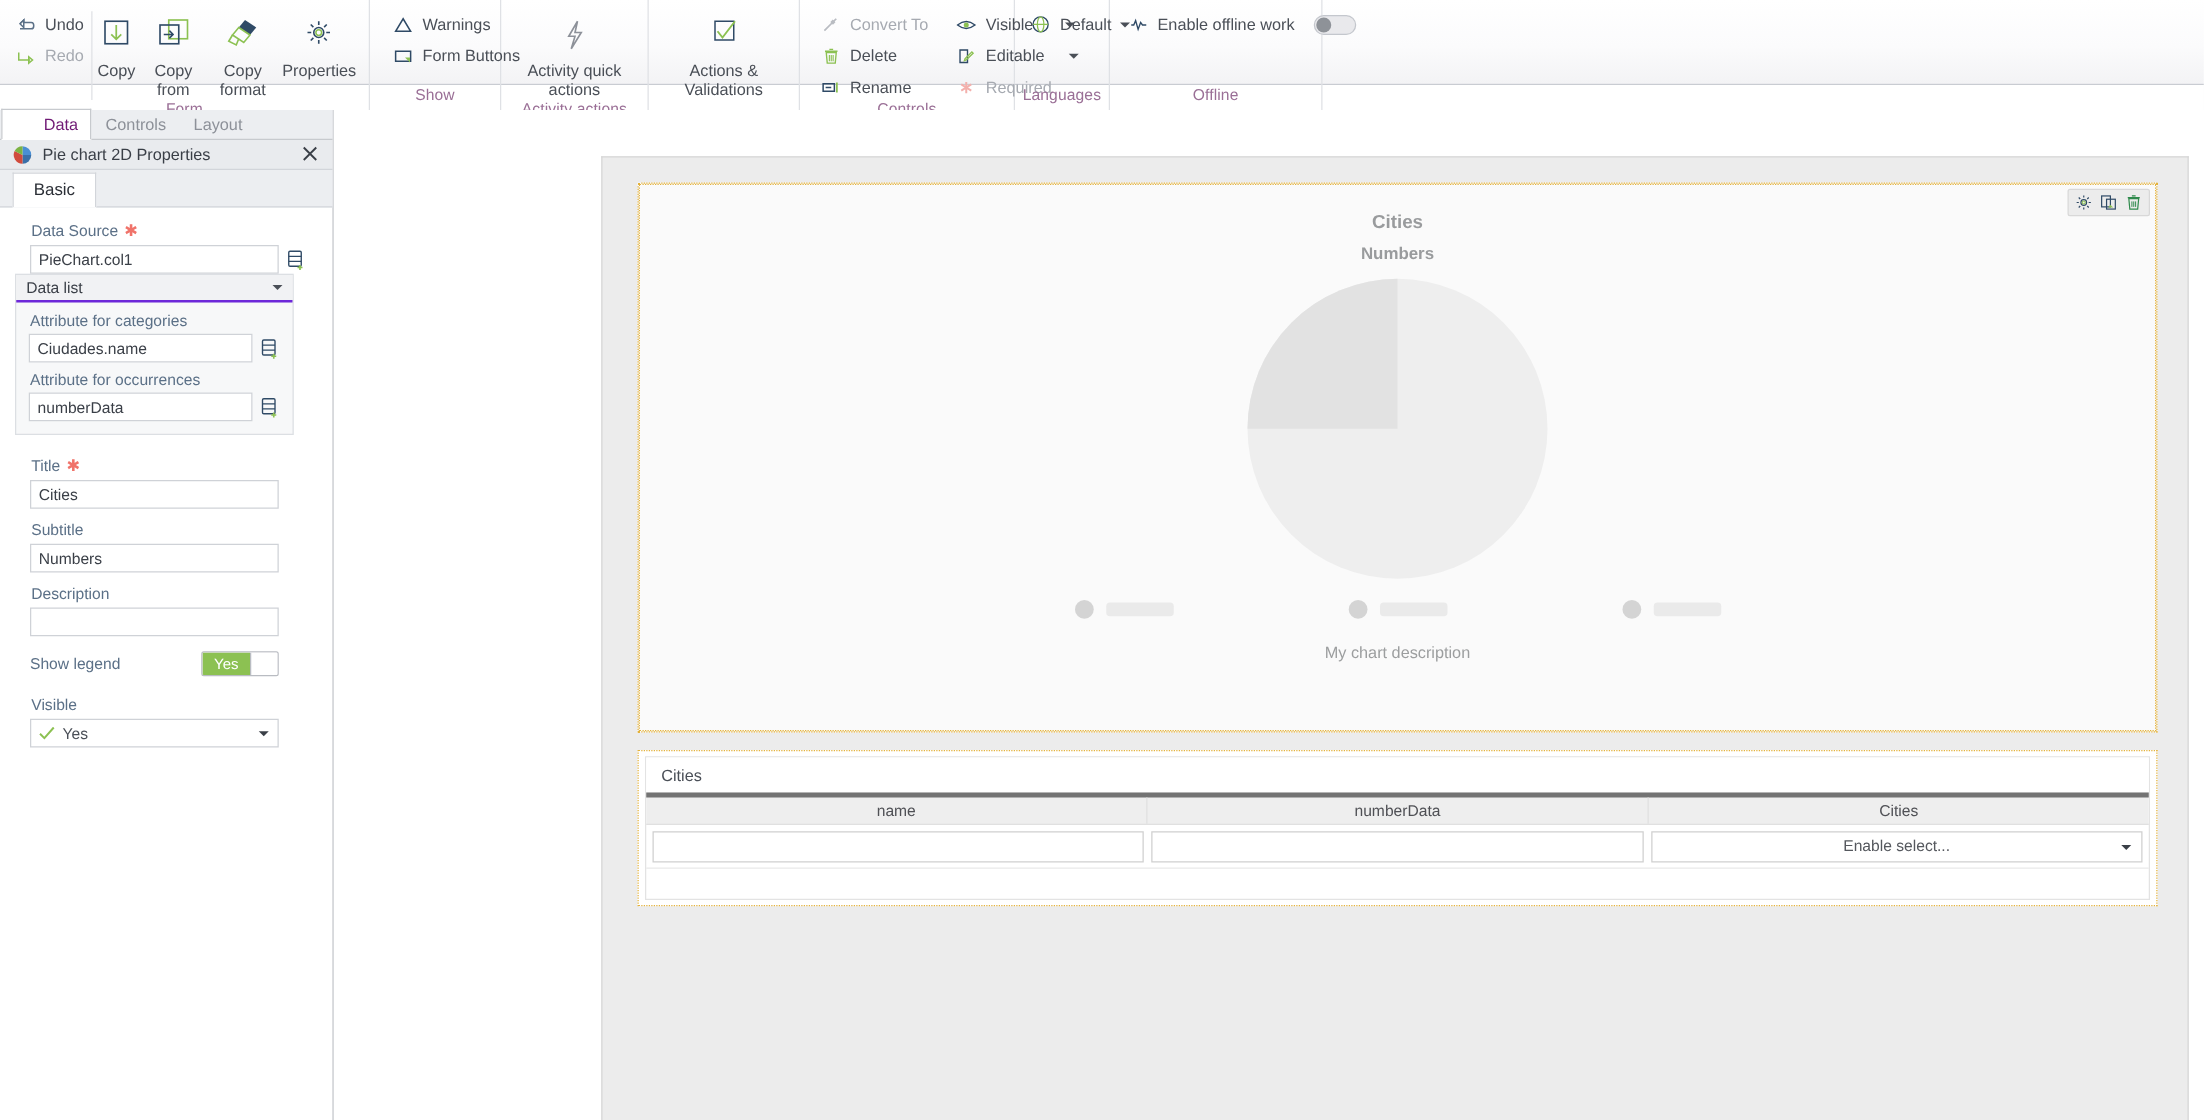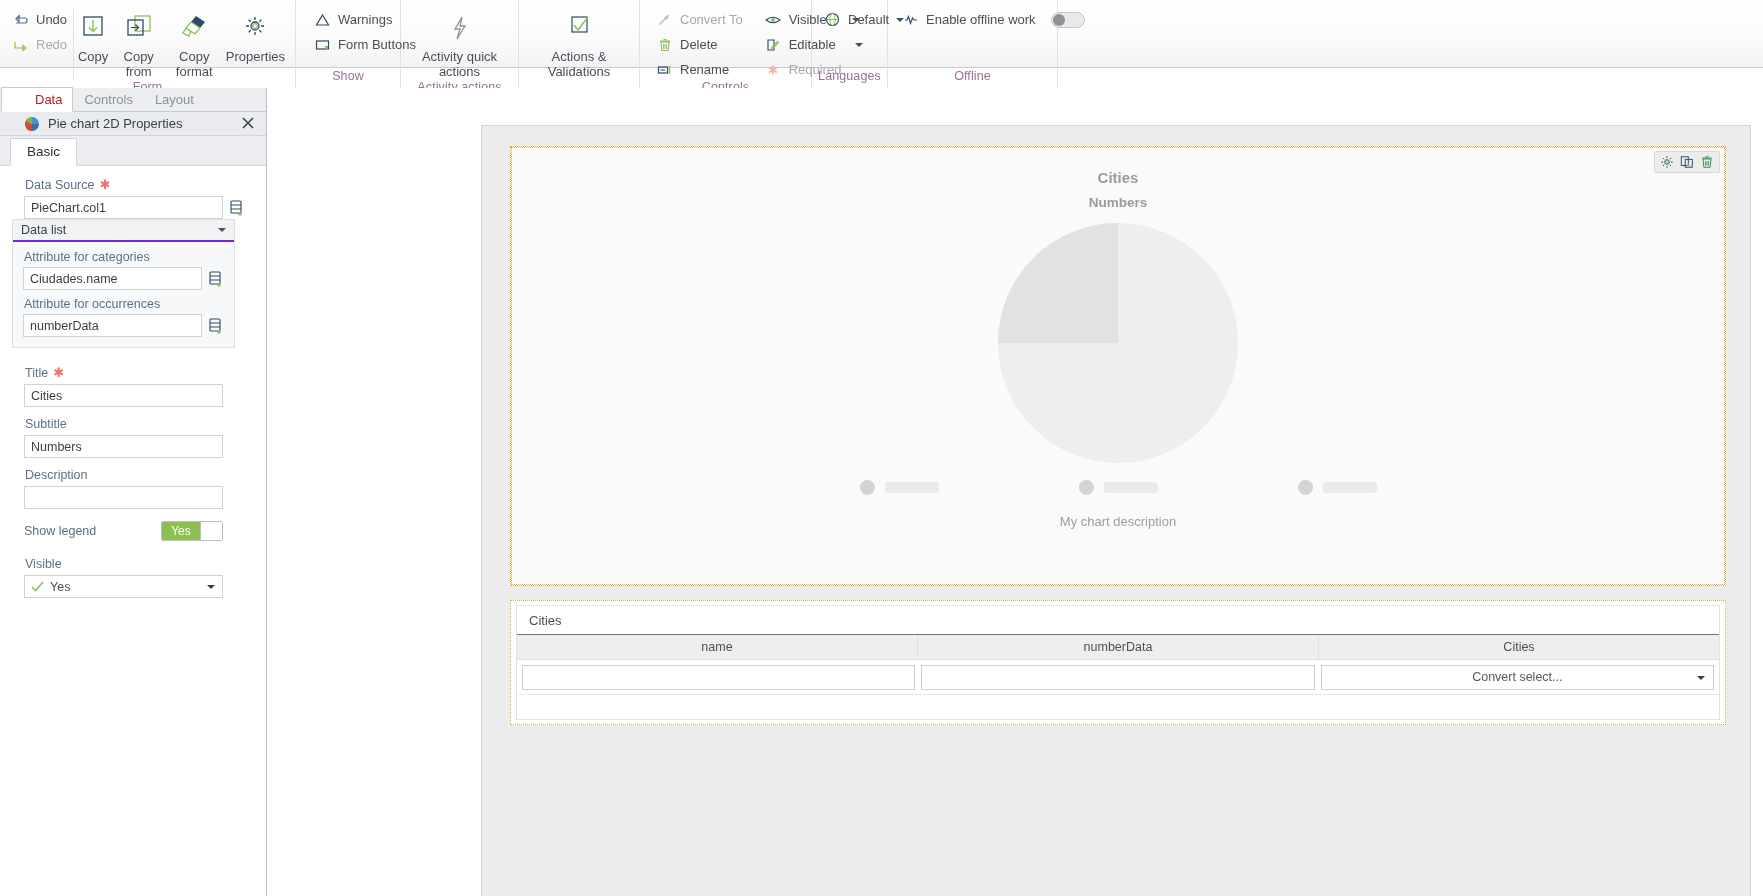--- a/index.html
+++ b/index.html
@@ -112,31 +112,31 @@
     font-size: 13px;
     padding: 3px 10px 3px 10px;
     color: #8d9199;
     border: 1px solid transparent;
     border-bottom: none;
     line-height: 17px;
     cursor: default;
   }
   .tabstrip .tab.active {
     background: #ffffff;
-    color: #b91c1c;
+    color: #701a75;
     border-color: #c7cace;
     border-bottom: 1px solid #ffffff;
     margin-bottom: -1px;
     padding-left: 33px;
   }
   .panel-header {
     height: 24px;
     background: #e9ebee;
     display: flex; align-items: center;
-    padding: 0 6px 0 24px;
+    padding: 0 6px 0 10px;
     border-bottom: 1px solid #d2d5da;
     position: relative;
   }
   .panel-header .ph-title {
     font-size: 13px; color: #3a3f47; margin-left: 8px;
   }
   .panel-header .ph-close {
     position: absolute; right: 8px; top: 3px;
     width: 18px; height: 18px;
     cursor: pointer;
@@ -324,21 +324,21 @@
   }
   .grid-caption {
     height: 28px; display: flex; align-items: center;
     padding-left: 12px;
     font-size: 13px; color: #4a4f57;
     background: #ffffff;
   }
   .grid-head {
     display: flex; height: 26px;
     background: #eeeeee;
-    border-top: 1px solid #737373;
+    border-top: 4px solid #737373;
     border-bottom: 1px solid #e0e0e0;
   }
   .grid-head .th {
     flex: 1 1 0;
     display: flex; align-items: center; justify-content: center;
     font-size: 12.5px; color: #4f5055;
     border-right: 1px solid #e0e0e0;
   }
   .grid-head .th:last-child { border-right: none; }
   .grid-body { display: flex; height: 34px; align-items: center; padding: 0 2px; }
@@ -804,21 +804,21 @@
         </div>
         <div class="grid-body">
           <div class="td">
             <input class="cell-input" value="" style="">
           </div>
           <div class="td">
             <input class="cell-input" value="" style="">
           </div>
           <div class="td">
             <div class="cell-select">
-              <span>Convert select...</span>
+              <span>Enable select...</span>
               <span class="sel-caret"></span>
             </div>
           </div>
         </div>
         <div class="grid-foot"></div>
       </div>
     </div>
 
   </div>
 </div>

